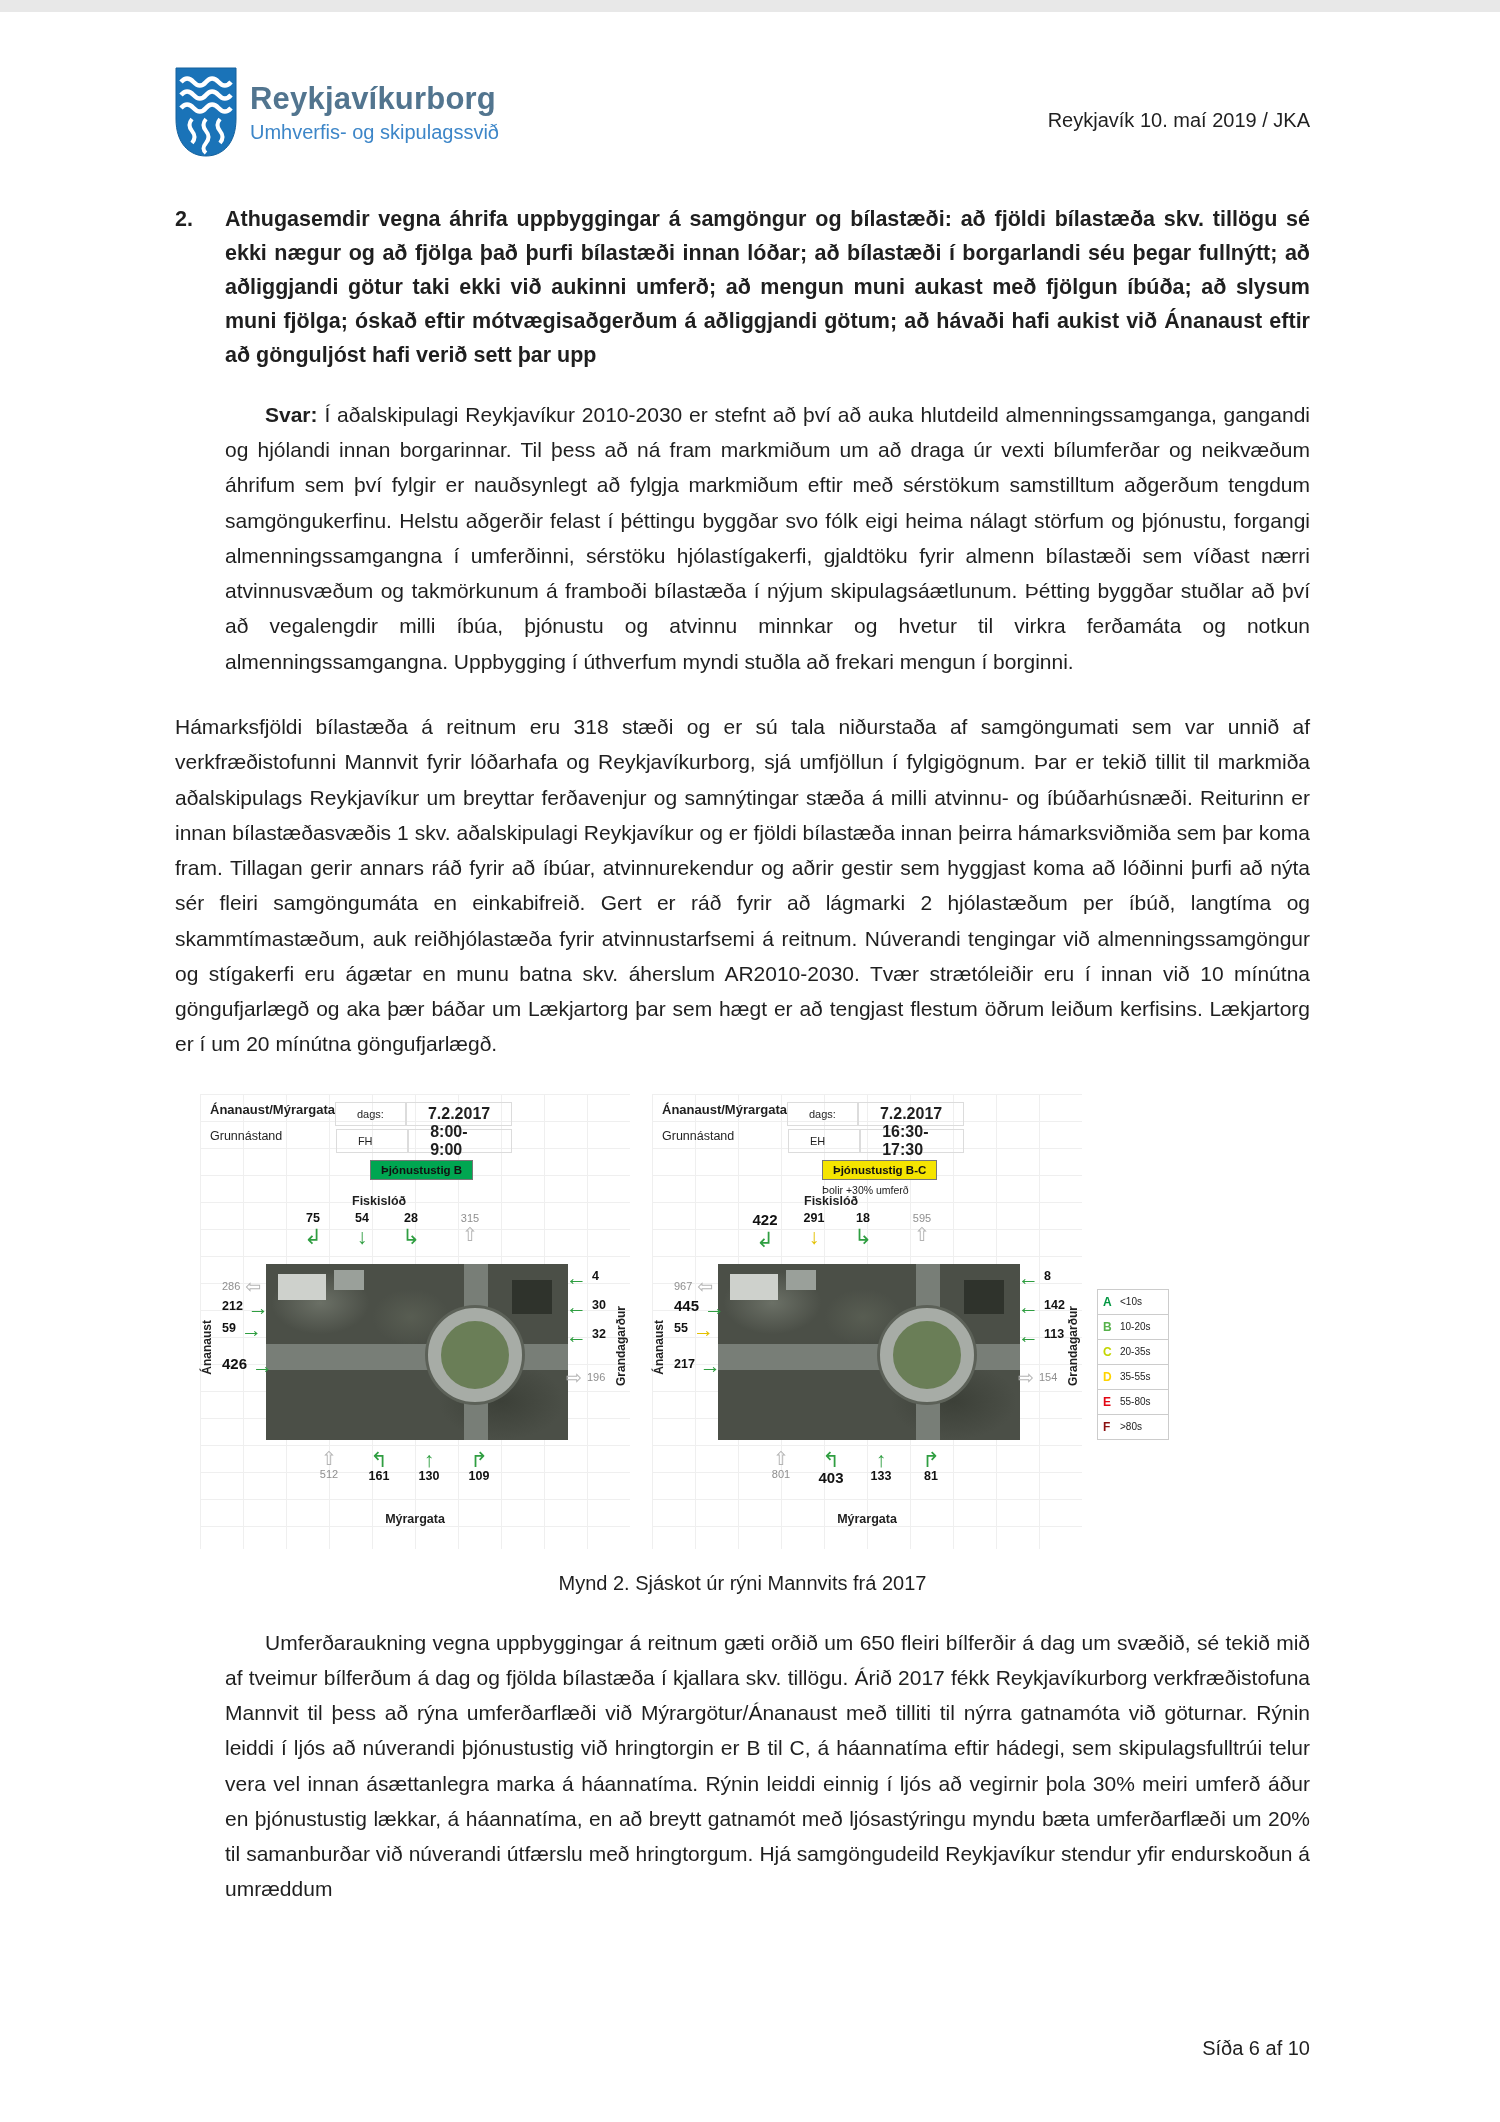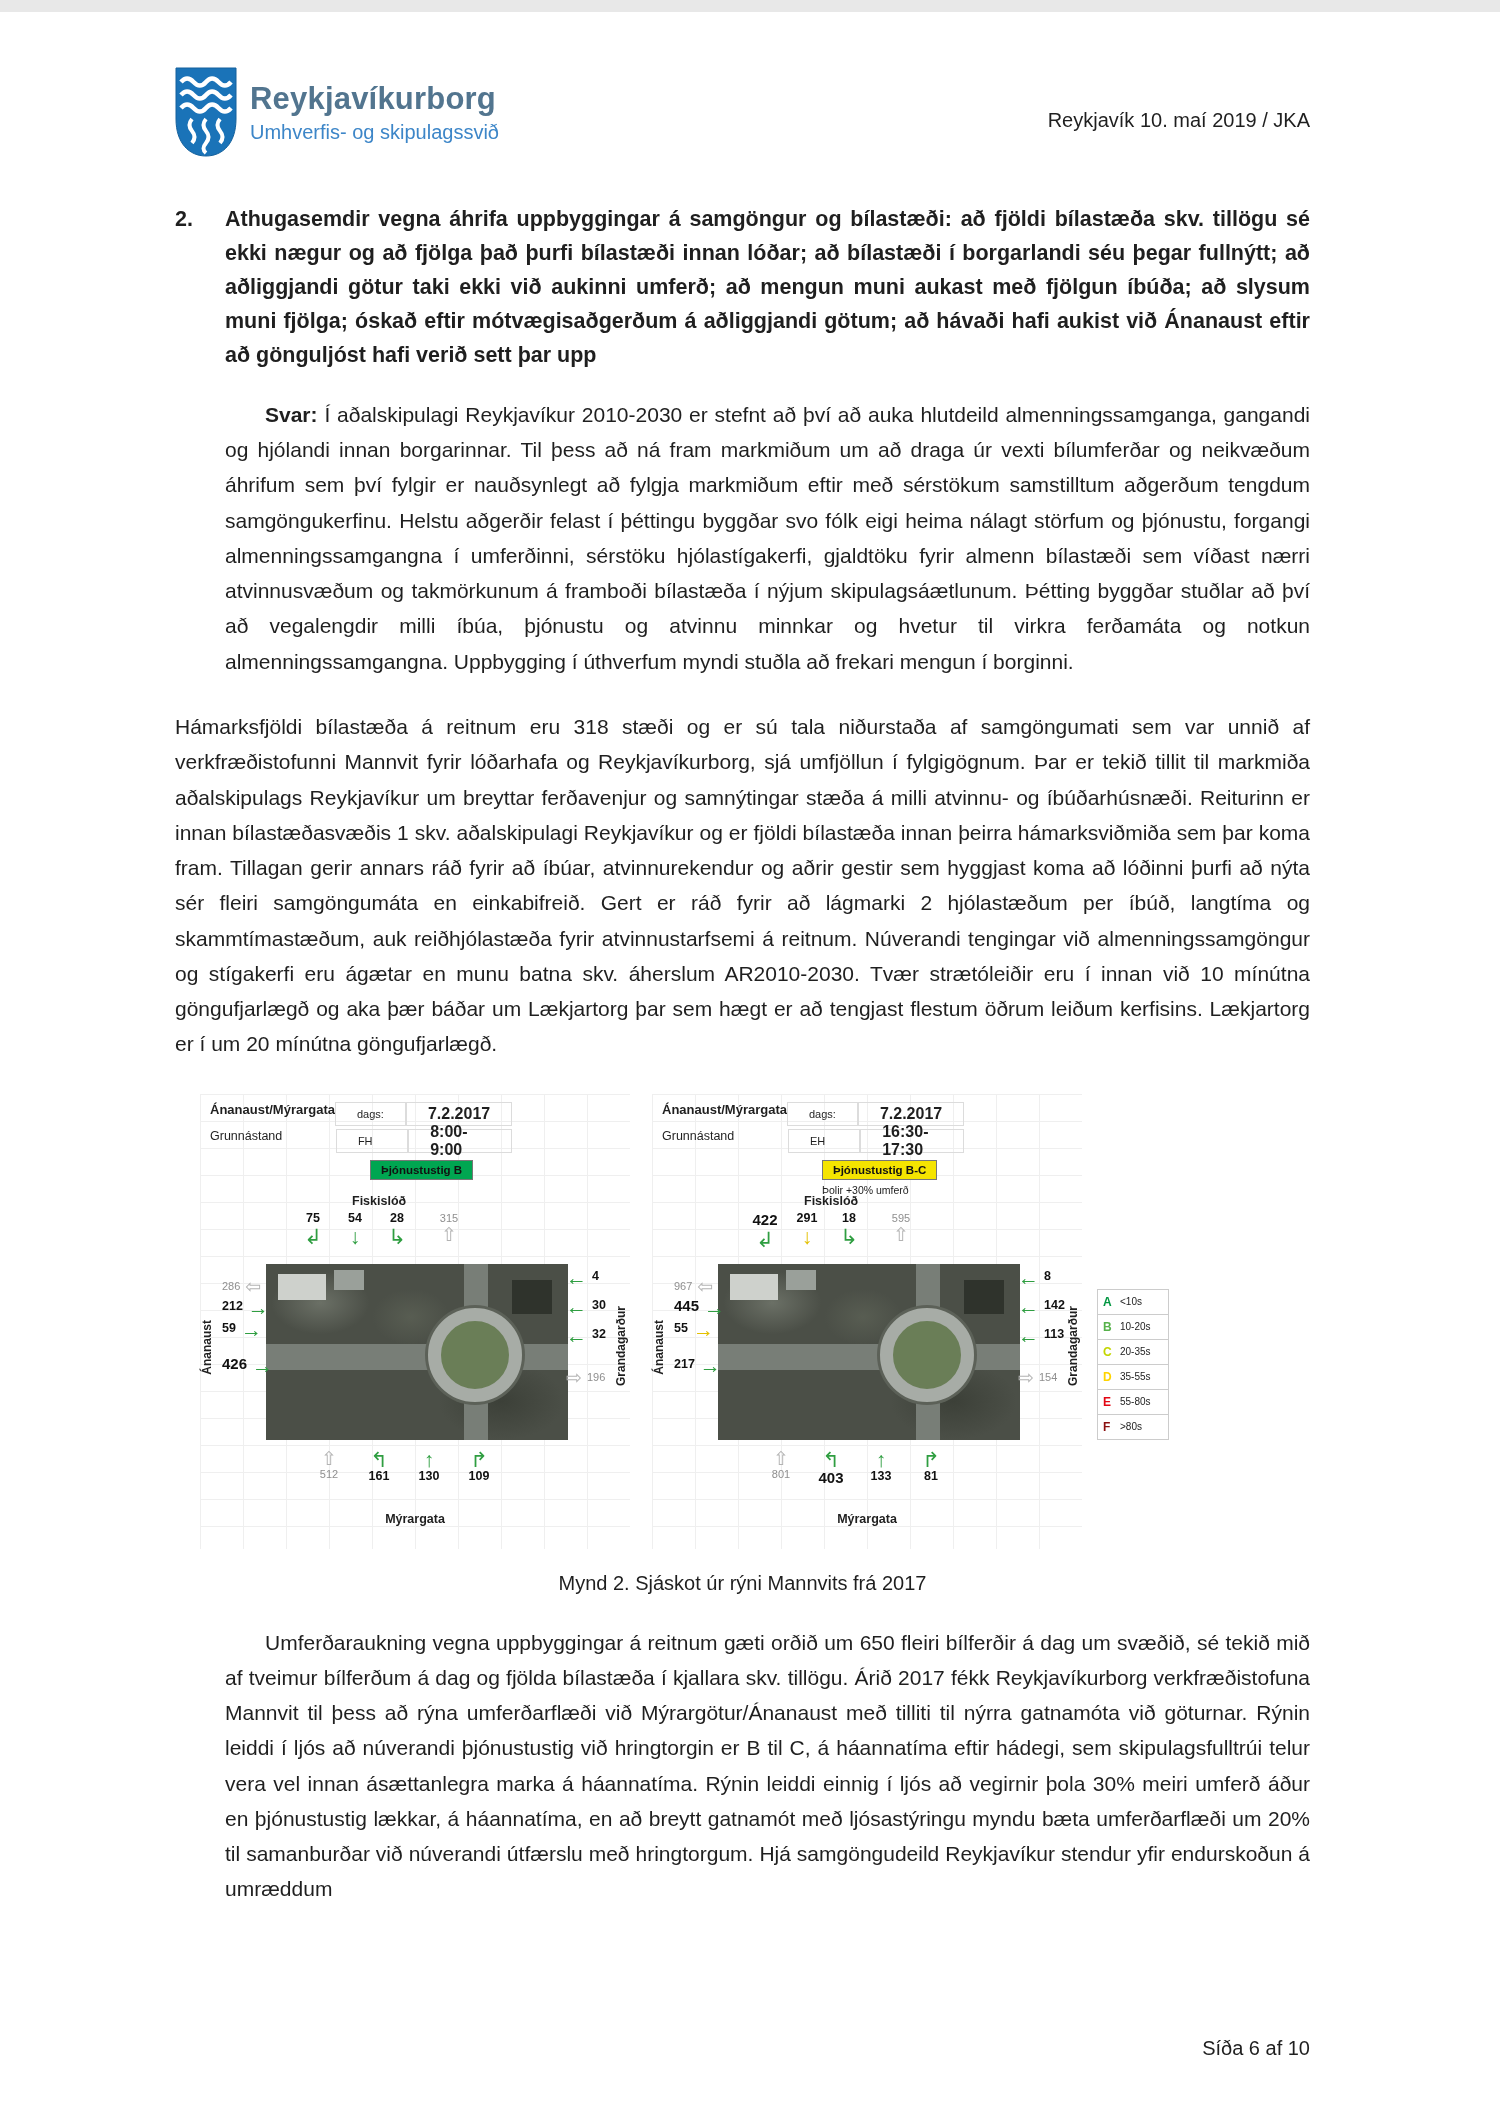--- a/index.html
+++ b/index.html
@@ -56,21 +56,21 @@
   .ph-chip-row { margin-top:7px; margin-left:160px; }
   .chip { display:inline-block; padding:3px 10px; font-size:11.5px; font-weight:bold; color:#111; border:1px solid #777; }
   .chip-note { font-size:10.5px; margin-top:4px; color:#222; }
 
   .road-top { position:absolute; top:100px; left:152px; font-weight:bold; font-size:12.5px; }
   .road-bottom-lab { position:absolute; left:0; right:0; top:418px; text-align:center; font-weight:bold; font-size:12.5px; }
   .road-left-lab  { position:absolute; left:0; top:226px; writing-mode:vertical-rl; transform:rotate(180deg); font-weight:bold; font-size:12px; }
   .road-right-lab { position:absolute; right:2px; top:212px; writing-mode:vertical-rl; transform:rotate(180deg); font-weight:bold; font-size:12px; }
 
   .flow { position:absolute; }
-  .flow-top    { top:118px; left:96px;  display:flex; gap:8px; }
+  .flow-top    { top:118px; left:96px;  display:flex; gap:15px; }
   .flow-bottom { top:354px; left:112px; display:flex; gap:16px; }
   .flow-left   { top:182px; left:22px;  display:flex; flex-direction:column; gap:0; align-items:flex-start; }
   .flow-right  { top:172px; left:366px; display:flex; flex-direction:column; gap:7px; align-items:flex-start; }
 
   .flow-top .flow-item, .flow-bottom .flow-item { display:flex; flex-direction:column; align-items:center; width:34px; }
   .flow-left .flow-item, .flow-right .flow-item { display:flex; align-items:center; gap:5px; }
   .flow-top .flow-item:last-child { margin-left:10px; }
   .flow-left .flow-item:last-child, .flow-right .flow-item:last-child { margin-top:14px; }
 
   .fi-num { font-size:12.5px; font-weight:bold; color:#111; line-height:1.1; }

